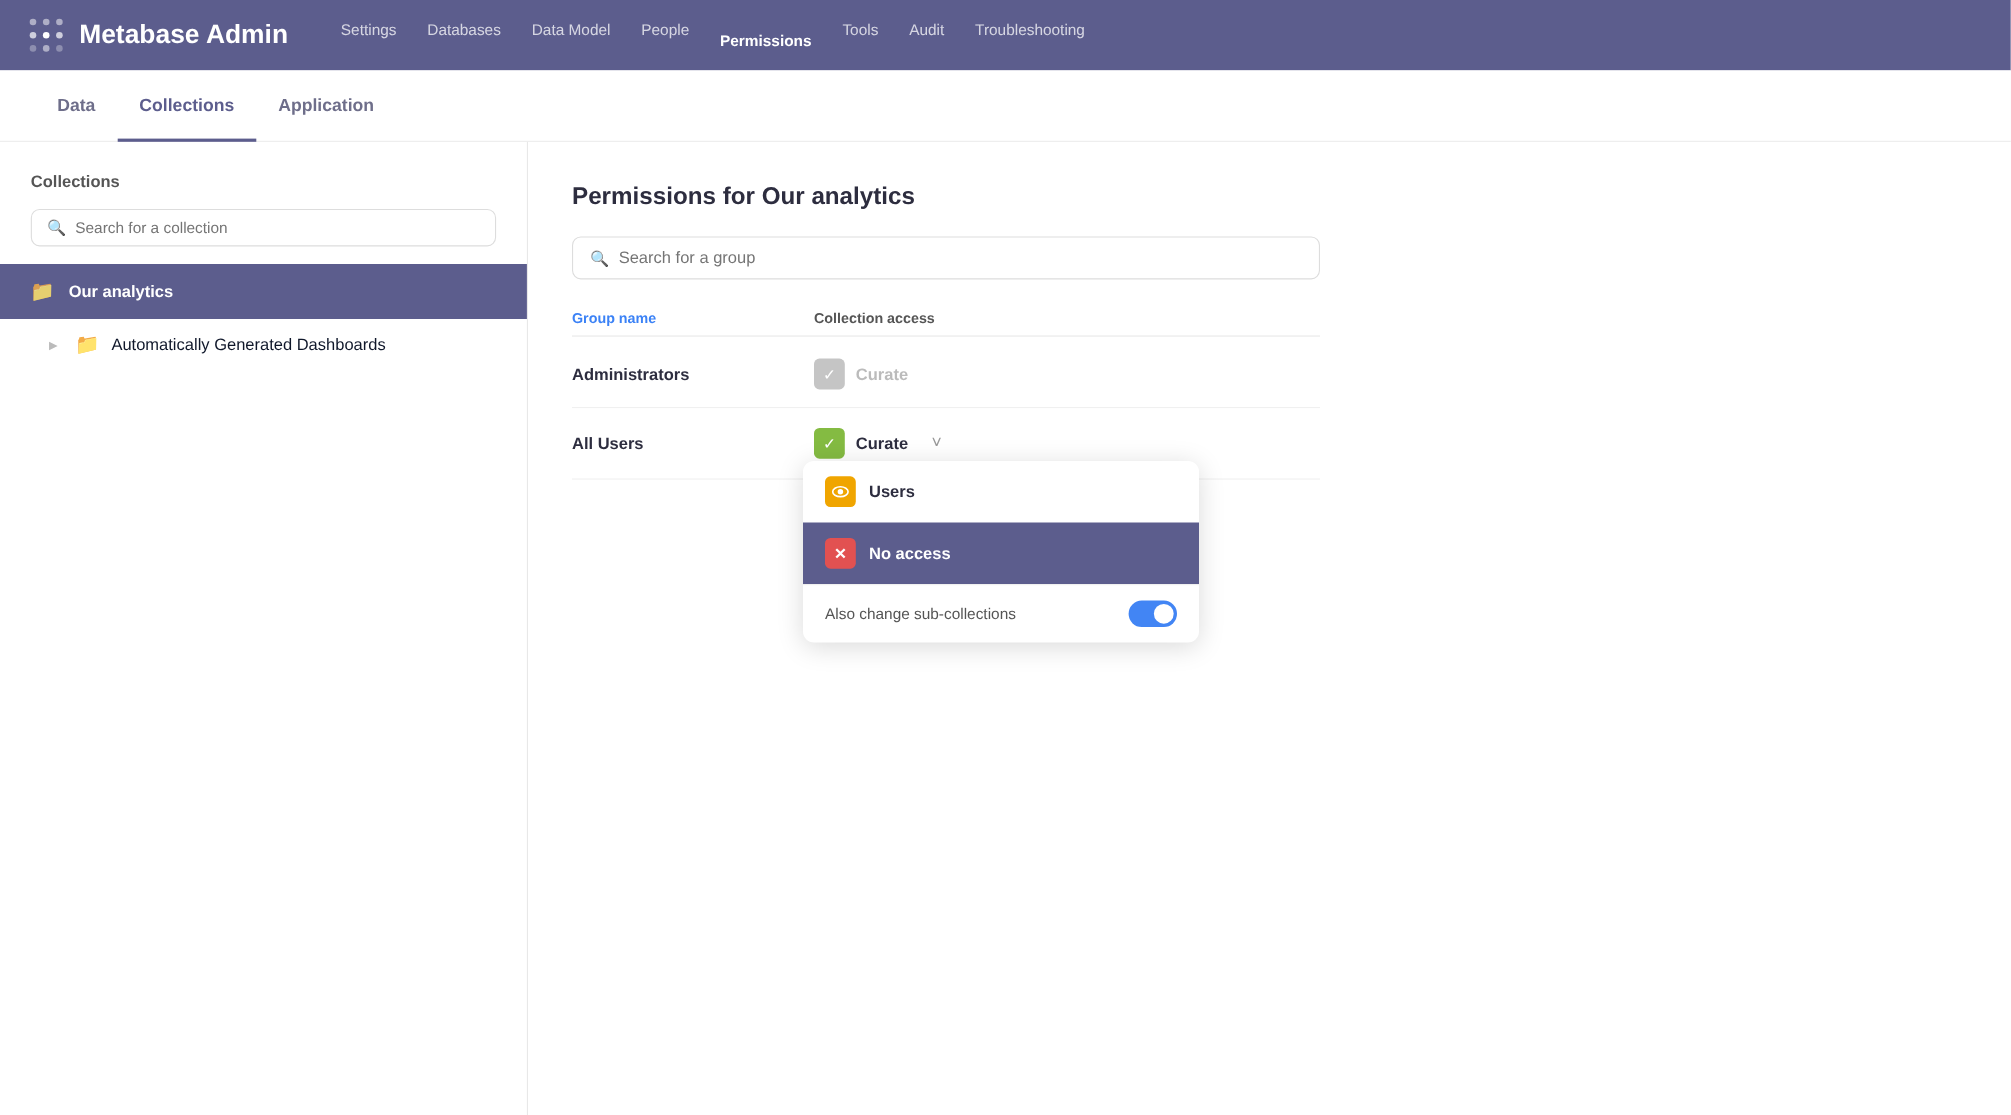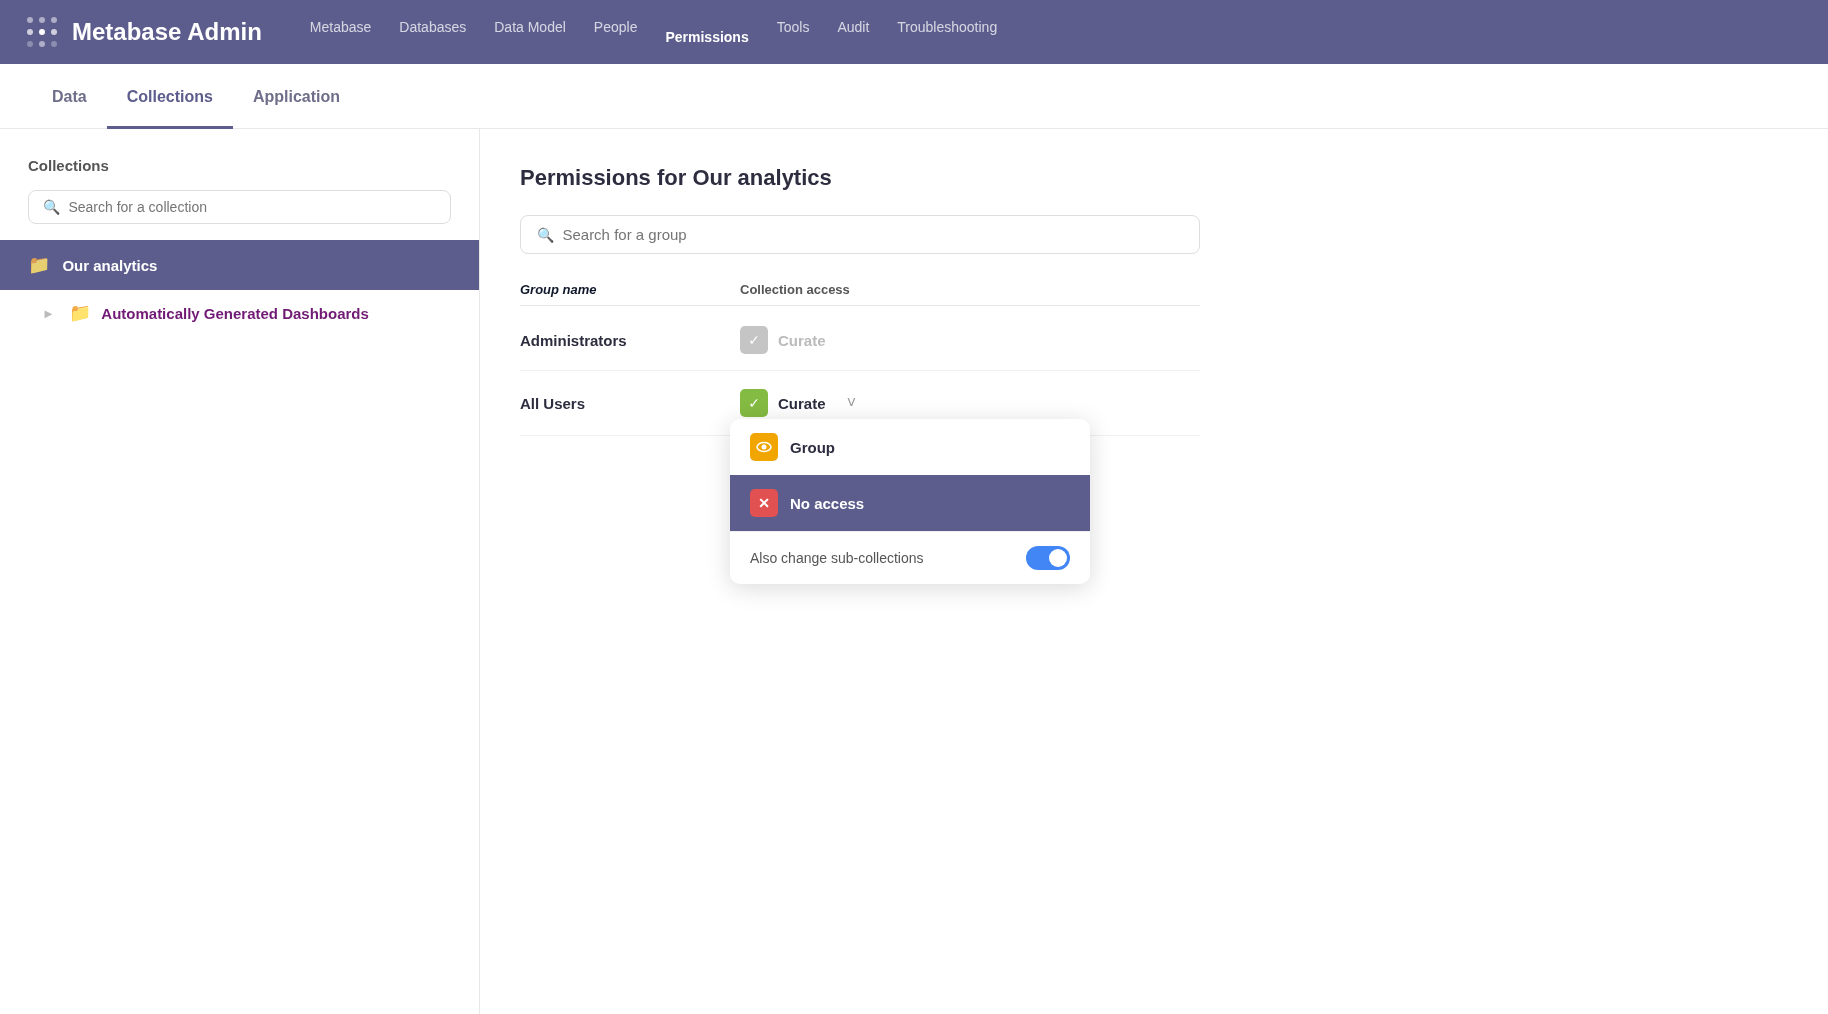--- a/index.html
+++ b/index.html
@@ -189,21 +189,21 @@
       width: 680px;
       max-width: 100%;
     }
     .permissions-header {
       display: flex;
       gap: 0;
       padding-bottom: 8px;
       border-bottom: 1px solid #e8e8e8;
       margin-bottom: 4px;
     }
-    .col-group { width: 220px; font-size: 13px; font-weight: 700; color: #0f172a; font-style: italic; }
+    .col-group { width: 220px; font-size: 13px; font-weight: 700; color: #3b82f6; }
     .col-access { flex: 1; font-size: 13px; font-weight: 700; color: #555; }
 
     .permissions-row {
       display: flex;
       align-items: center;
       padding: 16px 0;
       border-bottom: 1px solid #f0f0f0;
       position: relative;
     }
     .row-group-name {
@@ -336,21 +336,21 @@
       <circle cx="6" cy="18" r="3" fill="rgba(255,255,255,0.7)"></circle>
       <circle cx="18" cy="18" r="3" fill="white"></circle>
       <circle cx="30" cy="18" r="3" fill="rgba(255,255,255,0.7)"></circle>
       <circle cx="6" cy="30" r="3" fill="rgba(255,255,255,0.3)"></circle>
       <circle cx="18" cy="30" r="3" fill="rgba(255,255,255,0.5)"></circle>
       <circle cx="30" cy="30" r="3" fill="rgba(255,255,255,0.3)"></circle>
     </svg>
     <span>Metabase Admin</span>
   </div>
   <div class="topnav-links">
-    <a class="topnav-link">Metabase</a>
+    <a class="topnav-link">Settings</a>
     <a class="topnav-link">Databases</a>
     <a class="topnav-link">Data Model</a>
     <a class="topnav-link">People</a>
     <a class="topnav-link active">Permissions</a>
     <a class="topnav-link">Tools</a>
     <a class="topnav-link">Audit</a>
     <a class="topnav-link">Troubleshooting</a>
   </div>
 </nav>
 
@@ -370,21 +370,21 @@
     </div>
 
     <div class="collection-item selected">
       <span class="folder-icon">📁</span>
       <span class="collection-label">Our analytics</span>
     </div>
 
     <div class="collection-child">
       <span class="chevron-right">►</span>
       <span class="folder-icon">📁</span>
-      <span class="collection-label" style="font-weight:700; color:#701a75;">Automatically Generated Dashboards</span>
+      <span class="collection-label" style="font-weight:400; color:#0f172a;">Automatically Generated Dashboards</span>
     </div>
   </div>
 
   <div class="right-panel">
     <div class="panel-title">Permissions for Our analytics</div>
 
     <div class="group-search-box">
       <span class="search-icon-sm">🔍</span>
       <input type="text" placeholder="Search for a group" style="">
     </div>
@@ -413,21 +413,21 @@
 
         <div class="dropdown-menu">
 
           <div class="dropdown-item">
             <div class="eye-icon-wrap">
               <svg width="16" height="16" viewBox="0 0 16 16" fill="none">
                 <ellipse cx="8" cy="8" rx="7" ry="4.5" stroke="white" stroke-width="1.5" fill="none"></ellipse>
                 <circle cx="8" cy="8" r="2.5" fill="white"></circle>
               </svg>
             </div>
-            <span>Group</span>
+            <span>Users</span>
           </div>
 
           <div class="dropdown-item selected">
             <div class="check-icon red">✕</div>
             <span>No access</span>
           </div>
 
           <div class="dropdown-footer">
             <span>Also change sub-collections</span>
             <div class="toggle"></div>

